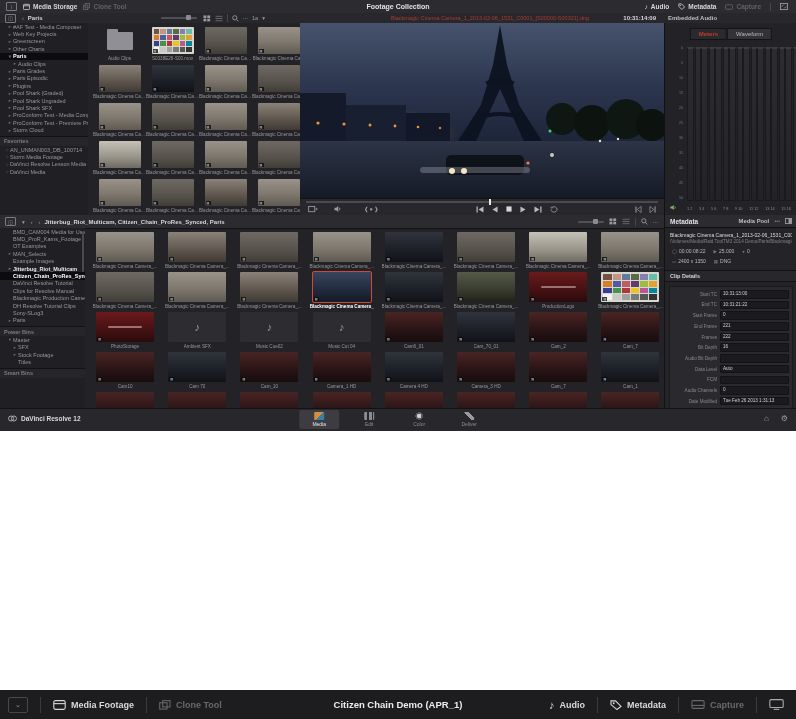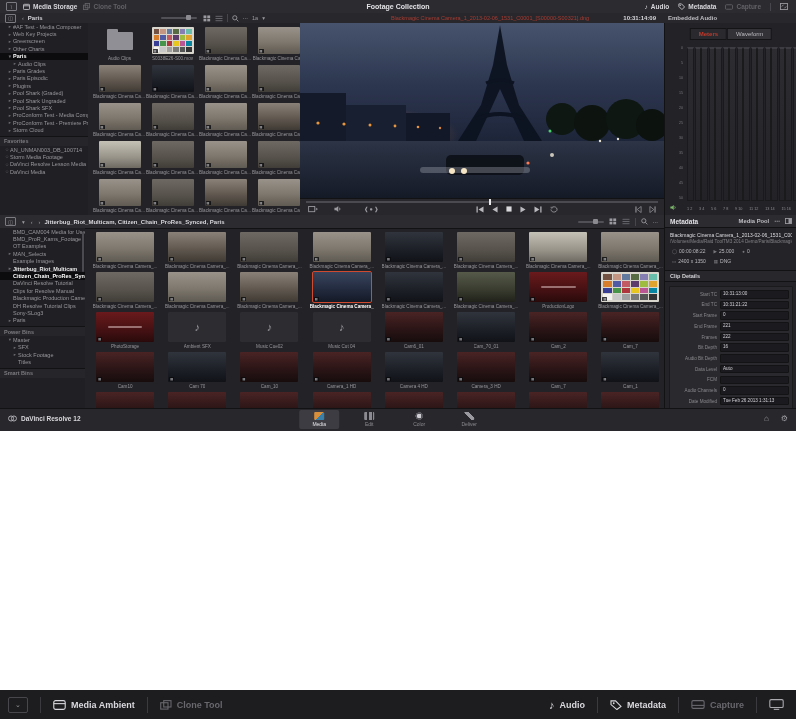--- a/index.html
+++ b/index.html
@@ -1087,30 +1087,31 @@
   <div class="whitegap"></div>
 
   <div class="footer">
     <span class="f-box">⌄</span>
     <span class="f-div"></span>
     <span class="f-item">
       <svg width="13" height="10" viewBox="0 0 14 11">
           <rect x="0.7" y="0.7" width="12.6" height="9.6" rx="2" fill="none" stroke="#d9d9dd" stroke-width="1.2"></rect>
           <line x1="0.7" y1="4" x2="13.3" y2="4" stroke="#d9d9dd" stroke-width="1.2"></line>
         </svg>
-      <span>Media Ambient</span>
+      <span>Media Footage</span>
     </span>
     <span class="f-div"></span>
     <span class="f-item dim">
       <svg width="12" height="10" viewBox="0 0 13 11">
           <rect x="0.7" y="3" width="8" height="7" fill="none" stroke="#68686d" stroke-width="1.2"></rect>
           <rect x="4" y="0.7" width="8" height="7" fill="none" stroke="#68686d" stroke-width="1.2"></rect>
         </svg>
       <span>Clone Tool</span>
     </span>
+    <span class="f-title">Citizen Chain Demo (APR_1)</span>
     <div class="f-right">
       <span class="f-item">
         <span style="font-size:11px">♪</span>
         <span>Audio</span>
       </span>
       <span class="f-div"></span>
       <span class="f-item">
         <svg width="12" height="10" viewBox="0 0 13 11">
             <path d="M1 1h5l6 6-4.5 3.5L1 5z" fill="none" stroke="#d9d9dd" stroke-width="1.2"></path>
             <circle cx="4" cy="3.6" r="1" fill="#d9d9dd"></circle>

